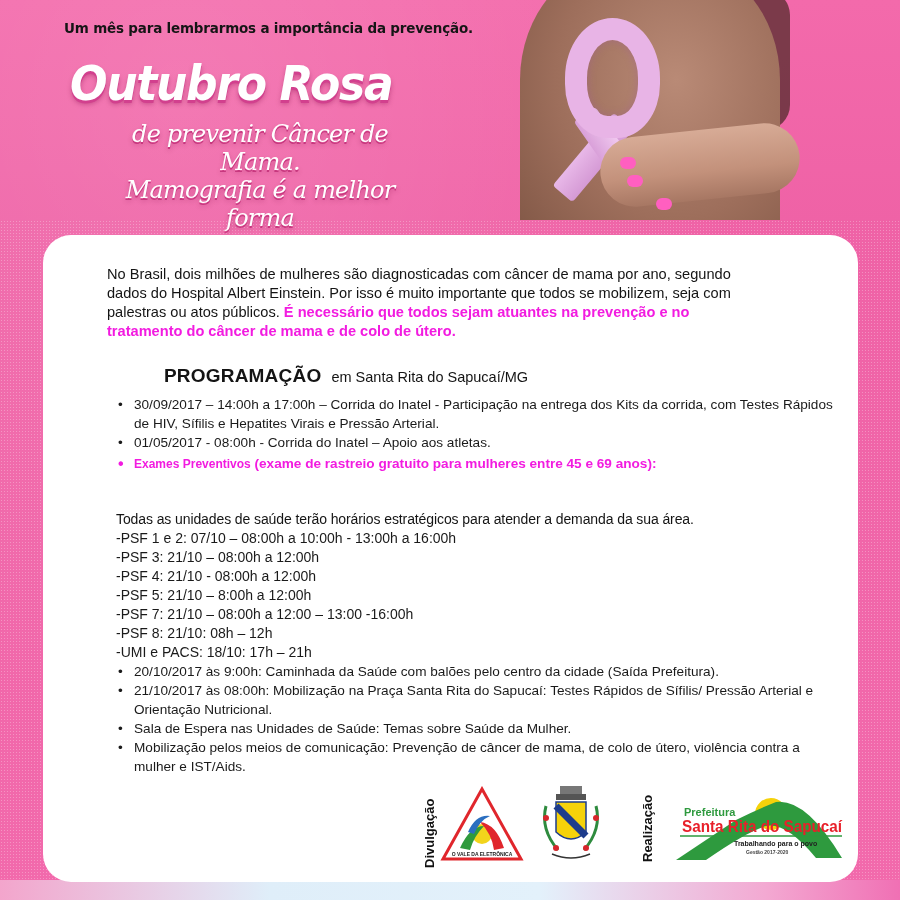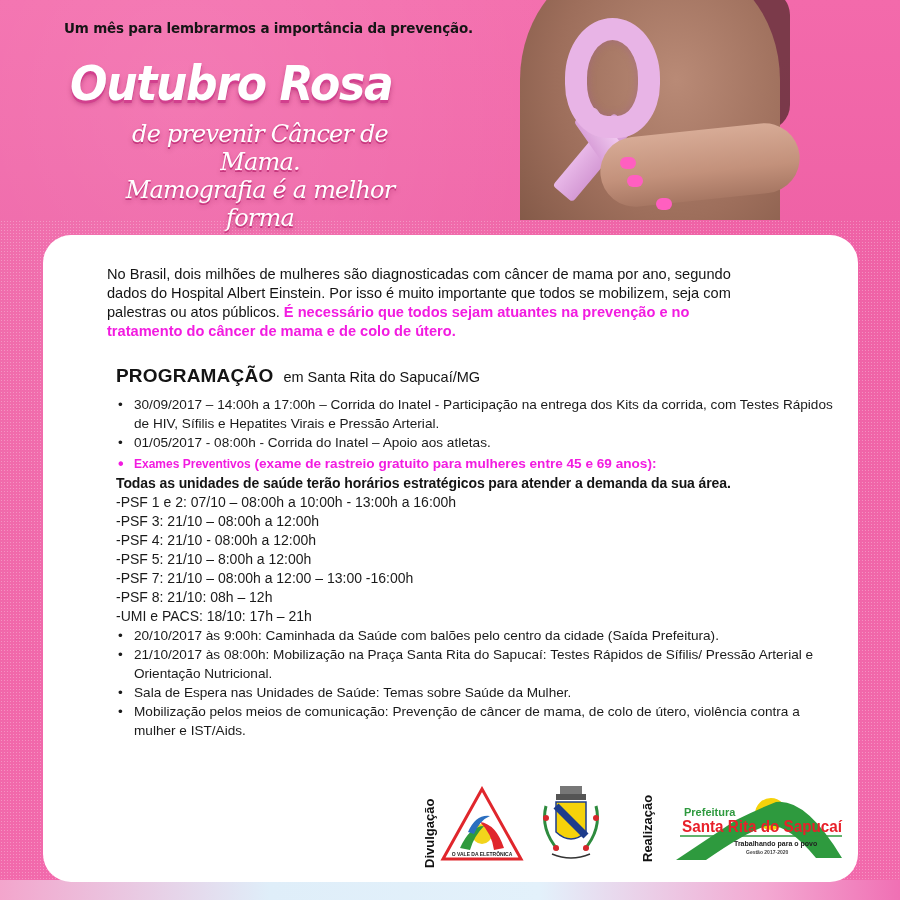--- a/index.html
+++ b/index.html
@@ -90,28 +90,28 @@
     }
     .intro {
       position: absolute; left: 64px; top: 30px; width: 640px;
       font-size: 14.6px; line-height: 19px; color: #141414;
     }
     .pink { color: #f21be0; font-weight: bold; }
     .prog-head {
       position: absolute; left: 73px; top: 130px;
       font-size: 14.5px; color: #141414;
     }
-    .prog-head .big { font-weight: bold; font-size: 19px; letter-spacing: 0.2px; margin-right: 6px; }
+    .prog-head .big { font-weight: bold; font-size: 19px; letter-spacing: 0.2px; margin-right: 6px; margin-left: 48px; }
     .list { position: absolute; left: 73px; top: 160px; width: 720px; font-size: 13.6px; line-height: 19px; color: #1a1a1a; }
     .li { position: relative; padding-left: 18px; }
     .li .bullet { position: absolute; left: 2px; top: 0; }
     .exames { color: #f21be0; font-weight: bold; font-size: 13.6px; }
     .exames .ex-title { font-size: 12px; }
     .exames .bullet { font-size: 16px; }
-    .bold-line { font-weight: bold; font-size: 14px; color: #141414; letter-spacing: -0.1px; }
+    .bold-line { font-weight: normal; font-size: 14px; color: #141414; letter-spacing: -0.1px; margin-top: 36px; }
     .plain { padding-left: 0; font-size: 14px; }
     .gap-top { margin-top: 2px; }
 
     
     .logos { position: absolute; left: 375px; top: 545px; width: 420px; height: 90px; }
     .vlabel {
       position: absolute; font-weight: bold; font-size: 13px; color: #111;
       transform: rotate(-90deg); transform-origin: left top; white-space: nowrap;
     }
     .vl1 { left: 4px; top: 88px; }

